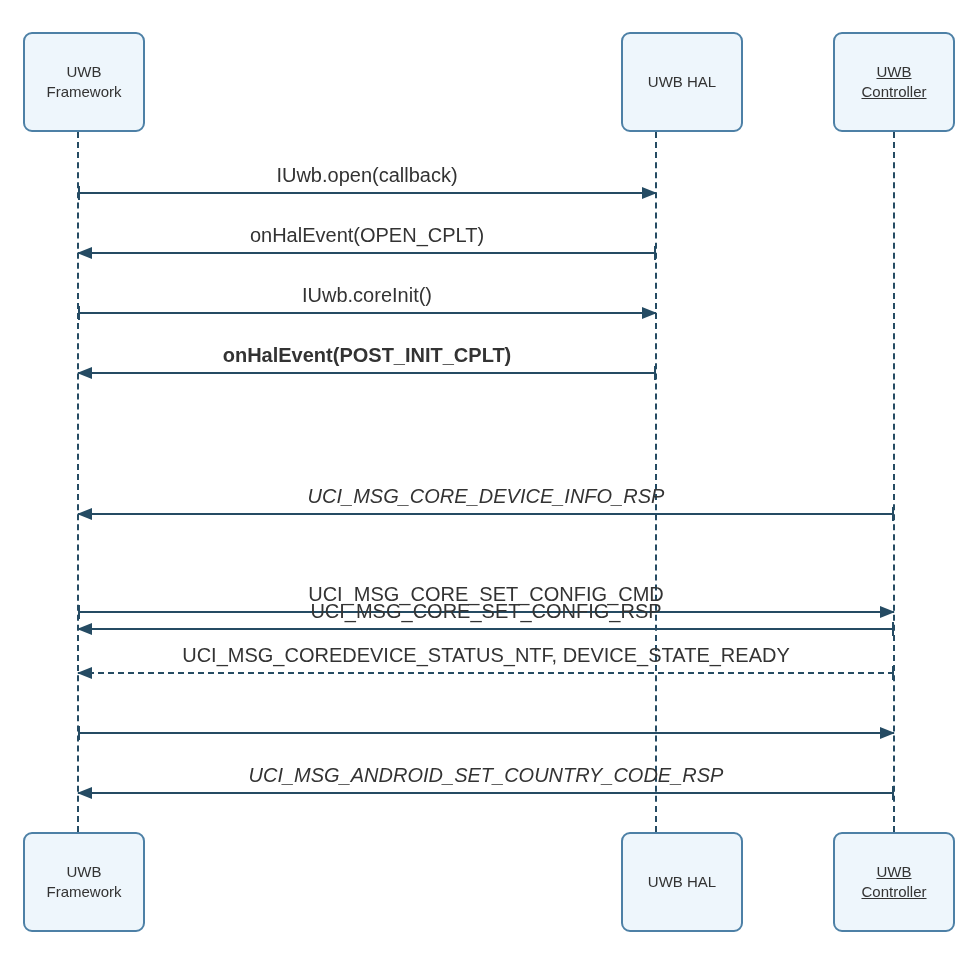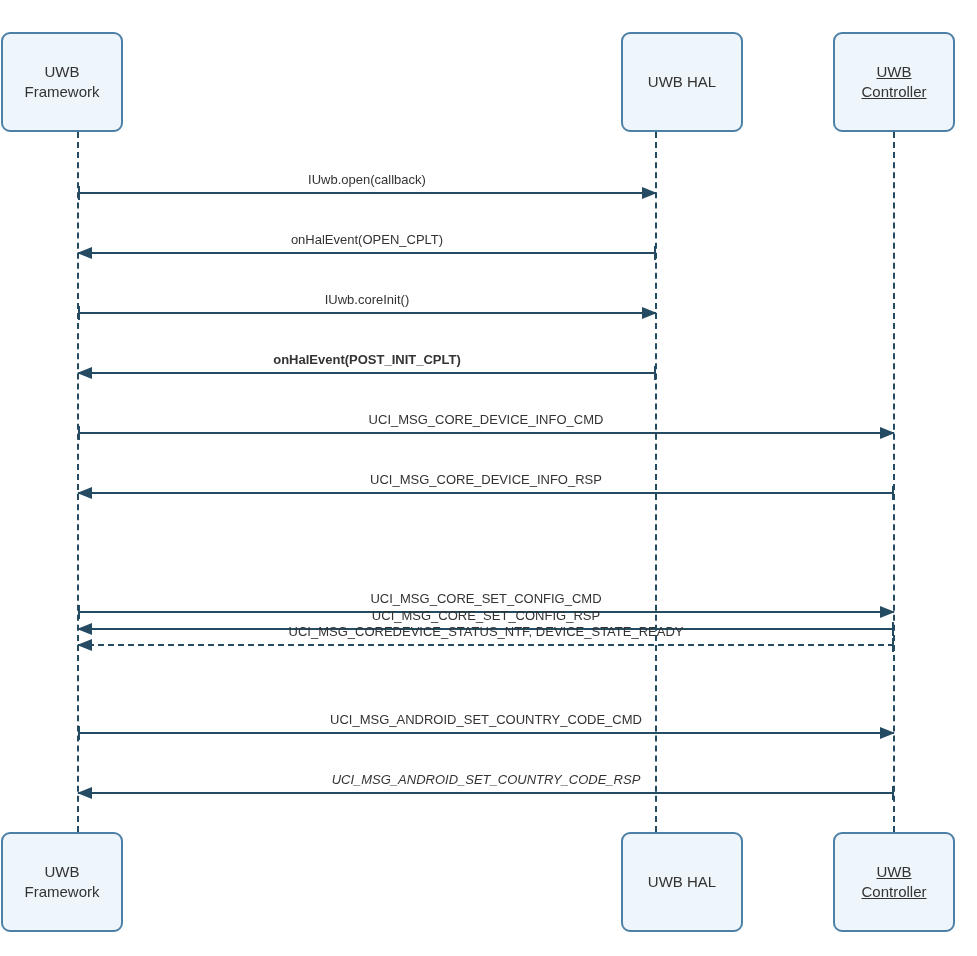--- a/index.html
+++ b/index.html
@@ -35,21 +35,21 @@
     justify-content:center;
     text-align:center;
     font-size:15px;
     line-height:1.35;
     color:var(--text);
     padding:0 12px;
     box-shadow:0 0 0 1px rgba(255,255,255,0);
   }
   .pbox.top{top:32px;}
   .pbox.bottom{top:832px;}
-  .px-framework{left:1px;justify-content:flex-end;}
+  .px-framework{left:23px;justify-content:flex-end;}
   .px-hal{left:621px;}
   .px-controller{left:833px;text-decoration:underline;}
   
   .lifeline{
     position:absolute;
     top:132px;
     height:700px;
     width:0;
     border-left:2px dashed var(--line);
   }
@@ -63,21 +63,21 @@
     height:30px;
   }
   .msg.short{width:578px;}
   .msg.long{width:816px;}
   .msg-label{
     position:absolute;
     bottom:7px;
     left:0;
     width:100%;
     text-align:center;
-    font-size:13px;
+    font-size:20px;
     white-space:nowrap;
     color:var(--text);
   }
   .msg-line{
     position:absolute;
     left:0;
     right:0;
     bottom:0;
     height:0;
     border-top:2px solid var(--line);
@@ -150,57 +150,50 @@
     <div class="arrow-head left"></div>
   </div>
 
   <div class="msg short" style="top:344px;font-weight:bold;">
     <div class="msg-label">onHalEvent(POST_INIT_CPLT)</div>
     <div class="msg-line"></div>
     <div class="start-tick at-right"></div>
     <div class="arrow-head left"></div>
   </div>
 
-  <div class="msg long" style="top:404px;">
-    <div class="msg-label">UCI_MSG_CORE_DEVICE_INFO_CMD</div>
-    <div class="msg-line"></div>
-    <div class="start-tick at-left"></div>
-    <div class="arrow-head right"></div>
-  </div>
-
-  <div class="msg long" style="top:464px;">
+
+  <div class="msg long" style="top:485px;font-style:italic;">
     <div class="msg-label">UCI_MSG_CORE_DEVICE_INFO_RSP</div>
     <div class="msg-line"></div>
     <div class="start-tick at-right"></div>
     <div class="arrow-head left"></div>
   </div>
 
   <div class="msg long" style="top:535px;margin-top:48px;">
     <div class="msg-label">UCI_MSG_CORE_SET_CONFIG_CMD</div>
     <div class="msg-line"></div>
     <div class="start-tick at-left"></div>
     <div class="arrow-head right"></div>
   </div>
 
   <div class="msg long" style="top:552px;margin-top:48px;">
     <div class="msg-label">UCI_MSG_CORE_SET_CONFIG_RSP</div>
     <div class="msg-line"></div>
     <div class="start-tick at-right"></div>
     <div class="arrow-head left"></div>
   </div>
 
-  <div class="msg long" style="top:616px;">
+  <div class="msg long" style="top:644px;">
     <div class="msg-label">UCI_MSG_COREDEVICE_STATUS_NTF, DEVICE_STATE_READY</div>
     <div class="msg-line dashed"></div>
     <div class="start-tick at-right"></div>
     <div class="arrow-head left"></div>
   </div>
 
   <div class="msg long" style="top:704px;">
-    <div class="msg-label">UCI_MSG_ANDROID_SET_COUNTRY_CODE_CMD</div>
     <div class="msg-line"></div>
     <div class="start-tick at-left"></div>
     <div class="arrow-head right"></div>
   </div>
 
   <div class="msg long" style="top:764px;font-style:italic;">
     <div class="msg-label">UCI_MSG_ANDROID_SET_COUNTRY_CODE_RSP</div>
     <div class="msg-line"></div>
     <div class="start-tick at-right"></div>
     <div class="arrow-head left"></div>

